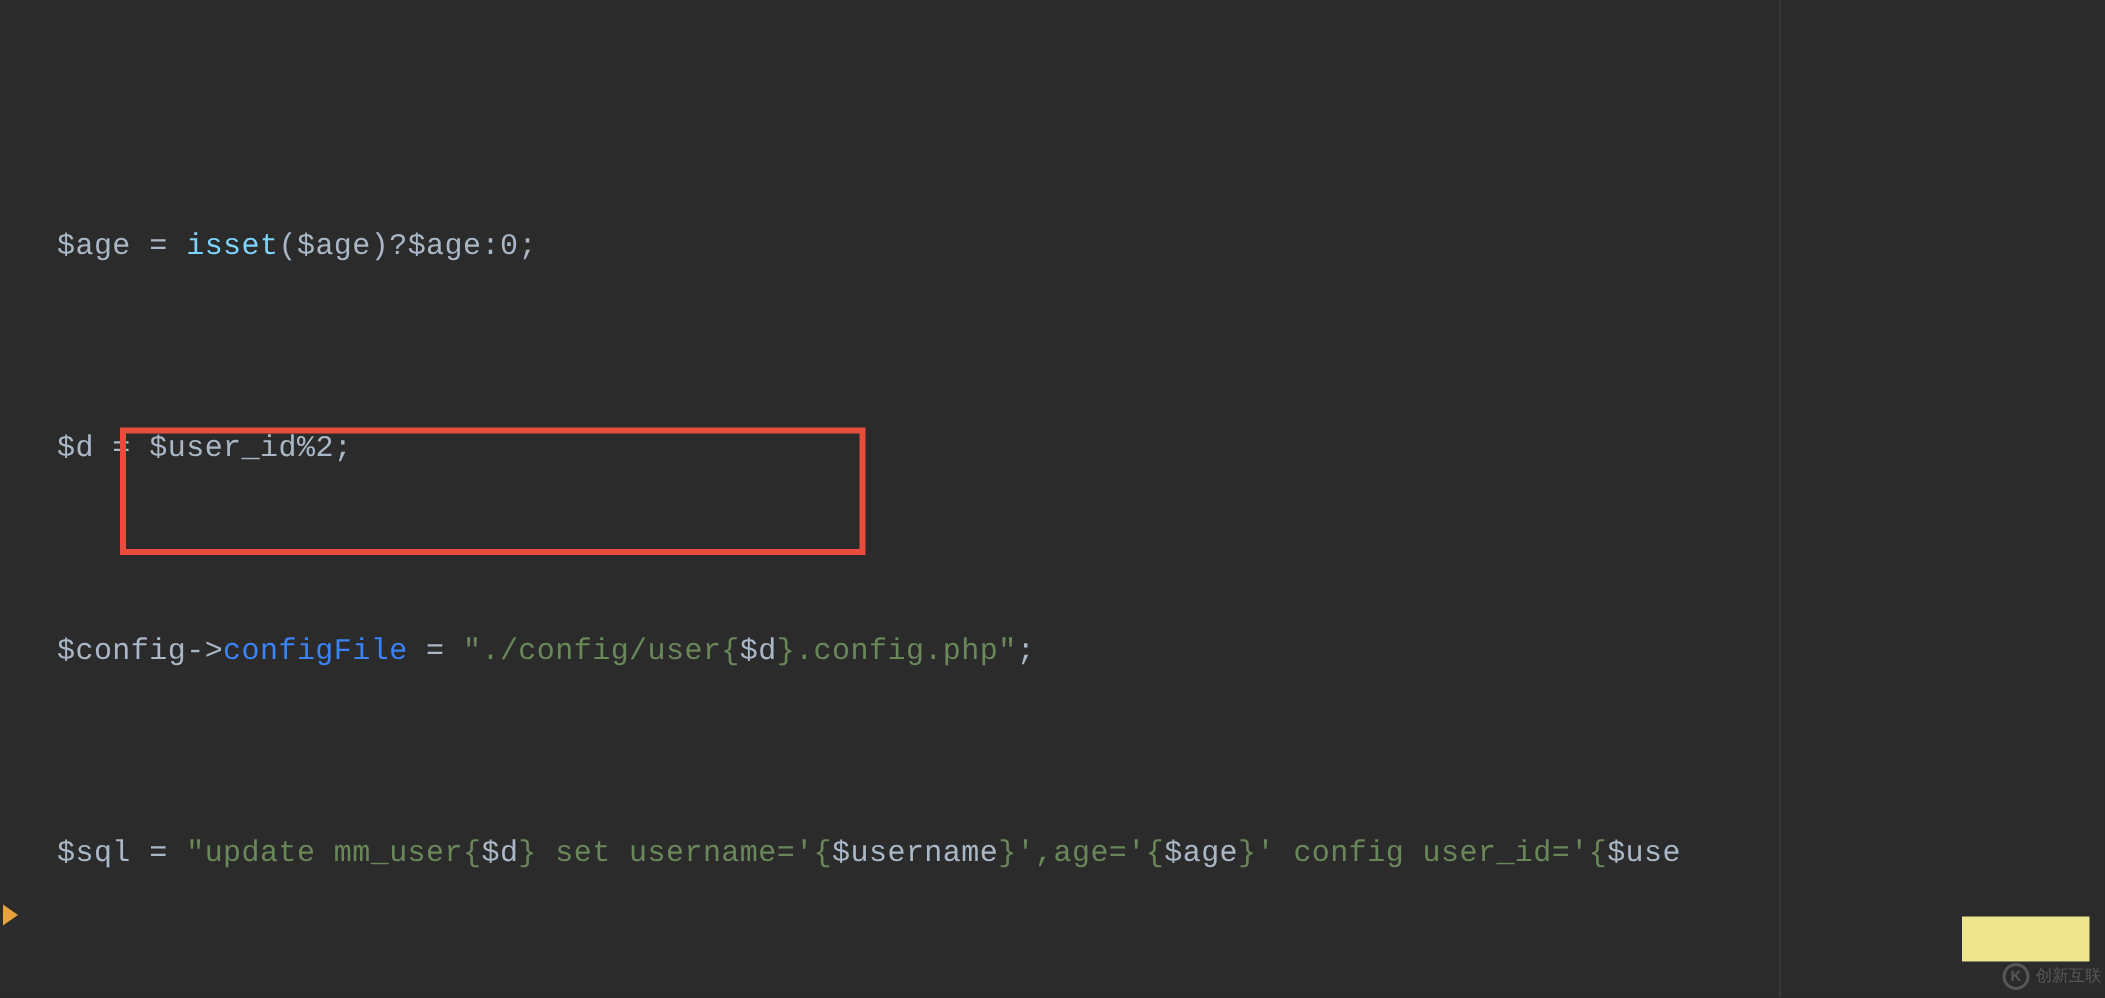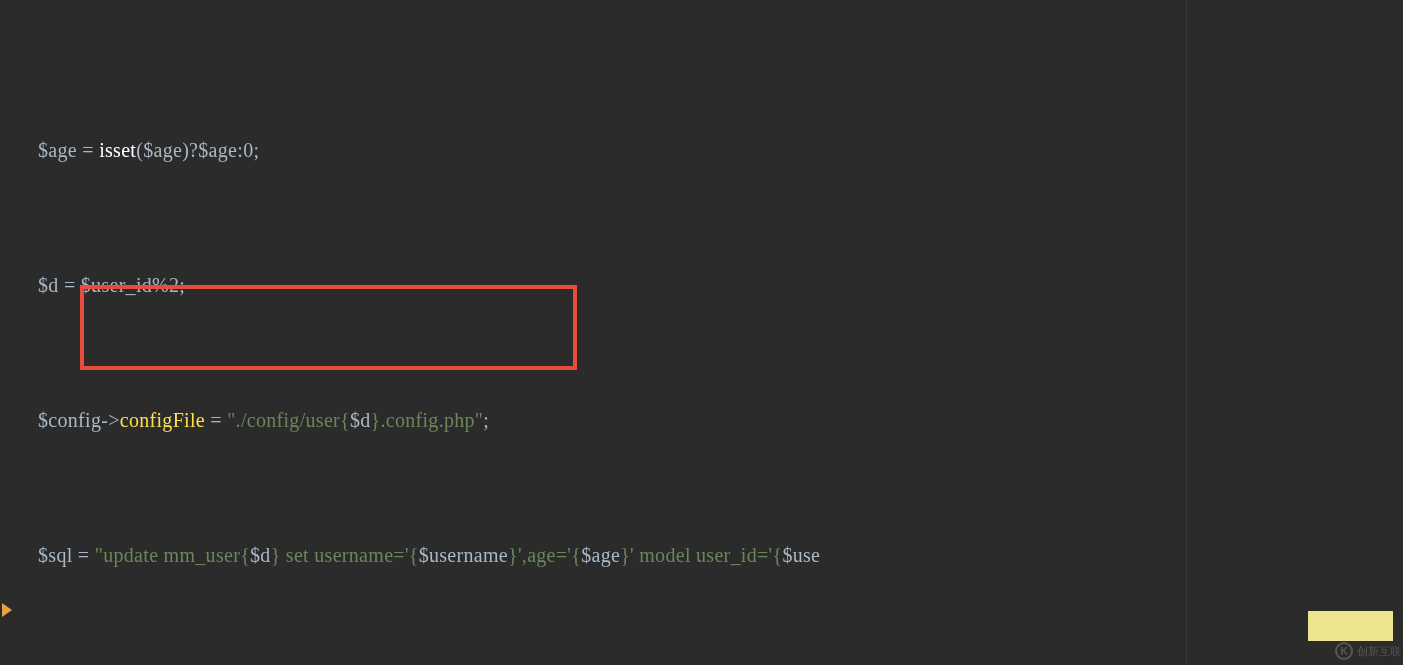--- a/index.html
+++ b/index.html
@@ -20,30 +20,29 @@
     }
     .editor {
       padding: 15px 0 15px 38px;
       position: relative;
       white-space: pre;
       letter-spacing: 0.3px;
     }
     .line {
       height: 45px;
       display: flex;
-      align-items: flex-start;
+      align-items: flex-end;
       position: relative;
-      font-family: Liberation Serif, serif;
     }
-    .keyword { color: #ffffff; }
+    .keyword { color: #7dd3fc; }
     .variable { color: #a9b7c6; }
     .operator { color: #a9b7c6; }
     .string { color: #6a8759; }
     .punct { color: #a9b7c6; }
-    .property { color: #fde047; }
+    .property { color: #3b82f6; }
     .red-box {
       position: absolute;
       border: 4px solid #e74c3c;
       background: transparent;
       pointer-events: none;
     }
     .left-gutter-arrow {
       position: absolute;
       left: 2px;
       bottom: 48px;
@@ -106,21 +105,21 @@
 
   <div class="line">
     <span class="variable">$d</span><span class="operator"> = </span><span class="variable">$user_id</span><span class="punct">%</span><span class="variable">2</span><span class="punct">;</span>
   </div>
 
   <div class="line">
     <span class="variable">$config</span><span class="operator">-&gt;</span><span class="property">configFile</span><span class="operator"> = </span><span class="string">"./config/user{</span><span class="variable">$d</span><span class="string">}.config.php"</span><span class="punct">;</span>
   </div>
 
   <div class="line">
-    <span class="variable">$sql</span><span class="operator"> = </span><span class="string">"update mm_user{</span><span class="variable">$d</span><span class="string">} set username='{</span><span class="variable">$username</span><span class="string">}',age='{</span><span class="variable">$age</span><span class="string">}' model user_id='{</span><span class="variable">$use</span>
+    <span class="variable">$sql</span><span class="operator"> = </span><span class="string">"update mm_user{</span><span class="variable">$d</span><span class="string">} set username='{</span><span class="variable">$username</span><span class="string">}',age='{</span><span class="variable">$age</span><span class="string">}' config user_id='{</span><span class="variable">$use</span>
   </div>
 
   
 
   
 
   
 
   
 

